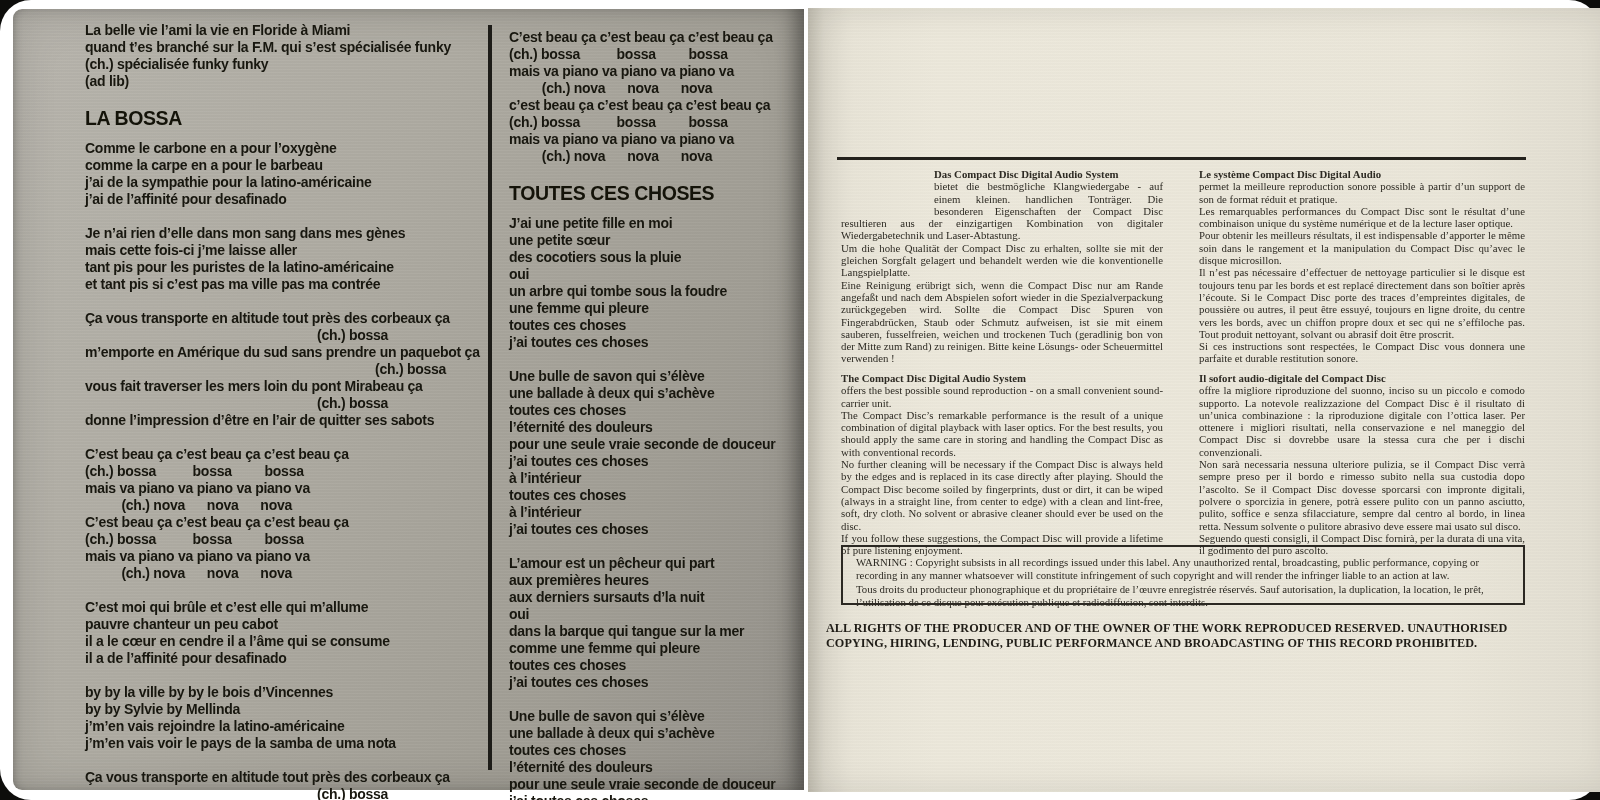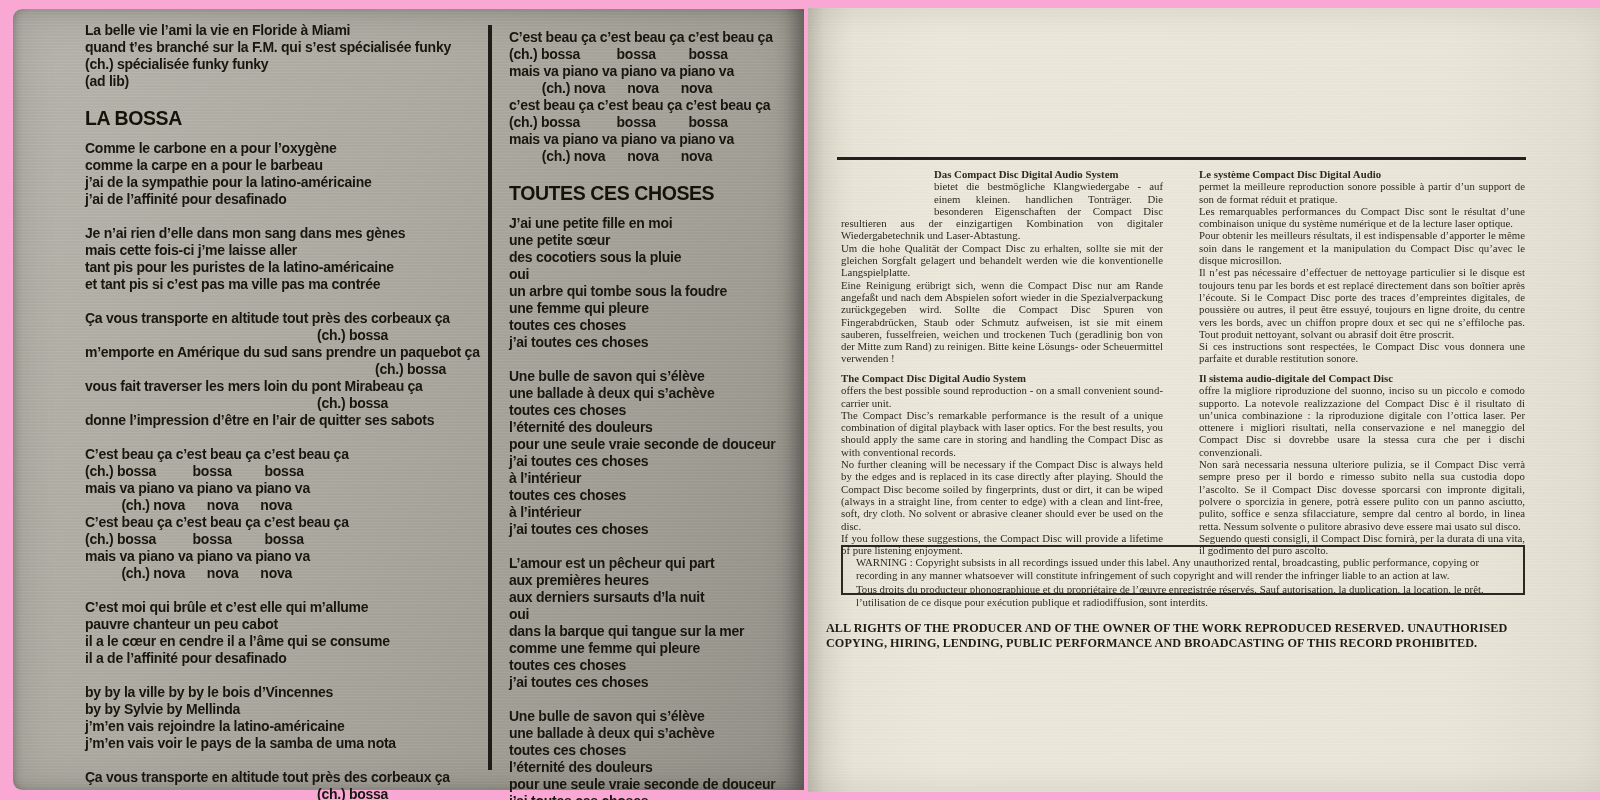--- a/index.html
+++ b/index.html
@@ -1,21 +1,21 @@
 <!DOCTYPE html>
 <html><head>
 <meta charset="utf-8">
 <style>
   html,body{margin:0;padding:0;}
   body{
     width:1600px;height:800px;overflow:hidden;position:relative;
     background:#0d0d0b;
     font-family:"Liberation Sans",sans-serif;
   }
-  .scan{position:absolute;inset:0;background:#f9a8d4;}
+  .scan{position:absolute;inset:0;background:#ffffff;border-radius:31px;}
 
   
   .page-left{
     position:absolute;left:13px;top:9px;width:791px;height:781px;
     border-radius:9px 0 0 9px;
     background:
       repeating-linear-gradient(0deg, rgba(255,255,255,.025) 0 1px, rgba(0,0,0,.02) 1px 3px),
       linear-gradient(115deg,#b8b5ad 0%,#aeaba2 40%,#a19e95 75%,#94918a 100%);
     box-shadow:inset 0 0 46px rgba(0,0,0,.14), inset -16px 0 20px -8px rgba(0,0,0,.38), inset 6px 0 10px -6px rgba(0,0,0,.30);
   }
@@ -59,21 +59,21 @@
   }
   .info-block{
     font-family:"Liberation Serif",serif;
     font-size:10.8px;line-height:12.3px;color:#2d2a23;
     text-align:justify;
   }
   .info-title{font-weight:bold;}
   .indent-spacer{float:left;width:93px;height:49px;}
   .info-block p{margin:0;}
   .warning-box{
-    position:absolute;left:33px;top:537px;width:684px;height:50px;
+    position:absolute;left:33px;top:537px;width:684px;height:60px;
     border:2px solid #2b2822;box-sizing:border-box;
     padding:9px 13px 0 13px;
     font-family:"Liberation Serif",serif;
     font-size:10.8px;line-height:13.4px;color:#2d2a23;
   }
   .warning-box p{margin:0;}
   .all-rights{
     position:absolute;left:18px;top:613px;width:706px;
     text-align:left;
     font-family:"Liberation Serif",serif;font-weight:bold;
@@ -111,21 +111,21 @@
           <p class="info-para">Si ces instructions sont respectées, le Compact Disc vous donnera une parfaite et durable restitution sonore.</p>
         </section>
       <section class="info-block">
           <div class="info-title">The Compact Disc Digital Audio System</div>
           <p class="info-para">offers the best possible sound reproduction - on a small convenient sound-carrier unit.</p>
           <p class="info-para">The Compact Disc’s remarkable performance is the result of a unique combination of digital playback with laser optics. For the best results, you should apply the same care in storing and handling the Compact Disc as with conventional records.</p>
           <p class="info-para">No further cleaning will be necessary if the Compact Disc is always held by the edges and is replaced in its case directly after playing. Should the Compact Disc become soiled by fingerprints, dust or dirt, it can be wiped (always in a straight line, from center to edge) with a clean and lint-free, soft, dry cloth. No solvent or abrasive cleaner should ever be used on the disc.</p>
           <p class="info-para">If you follow these suggestions, the Compact Disc will provide a lifetime of pure listening enjoyment.</p>
         </section>
       <section class="info-block">
-          <div class="info-title">Il sistema audio-digitale del Compact Disc</div>
+          <div class="info-title">Il sofort audio-digitale del Compact Disc</div>
           <p class="info-para">offre la migliore riproduzione del suonno, inciso su un piccolo e comodo supporto. La notevole realizzazione del Compact Disc è il risultato di un’unica combinazione : la riproduzione digitale con l’ottica laser. Per ottenere i migliori risultati, nella conservazione e nel maneggio del Compact Disc si dovrebbe usare la stessa cura che per i dischi convenzionali.</p>
           <p class="info-para">Non sarà necessaria nessuna ulteriore pulizia, se il Compact Disc verrà sempre preso per il bordo e rimesso subito nella sua custodia dopo l’ascolto. Se il Compact Disc dovesse sporcarsi con impronte digitali, polvere o sporcizia in genere, potrà essere pulito con un panno asciutto, pulito, soffice e senza sfilacciature, sempre dal centro al bordo, in linea retta. Nessum solvente o pulitore abrasivo deve essere mai usato sul disco.</p>
           <p class="info-para">Seguendo questi consigli, il Compact Disc fornirà, per la durata di una vita, il godimento del puro ascolto.</p>
         </section>
     </div>
     <div class="warning-box">
       <p>WARNING : Copyright subsists in all recordings issued under this label. Any unauthorized rental, broadcasting, public performance, copying or recording in any manner whatsoever will constitute infringement of such copyright and will render the infringer liable to an action at law.</p>
       <p>Tous droits du producteur phonographique et du propriétaire de l’œuvre enregistrée réservés. Sauf autorisation, la duplication, la location, le prêt, l’utilisation de ce disque pour exécution publique et radiodiffusion, sont interdits.</p>
     </div>
     <div class="all-rights">ALL RIGHTS OF THE PRODUCER AND OF THE OWNER OF THE WORK REPRODUCED RESERVED. UNAUTHORISED COPYING, HIRING, LENDING, PUBLIC PERFORMANCE AND BROADCASTING OF THIS RECORD PROHIBITED.</div>

